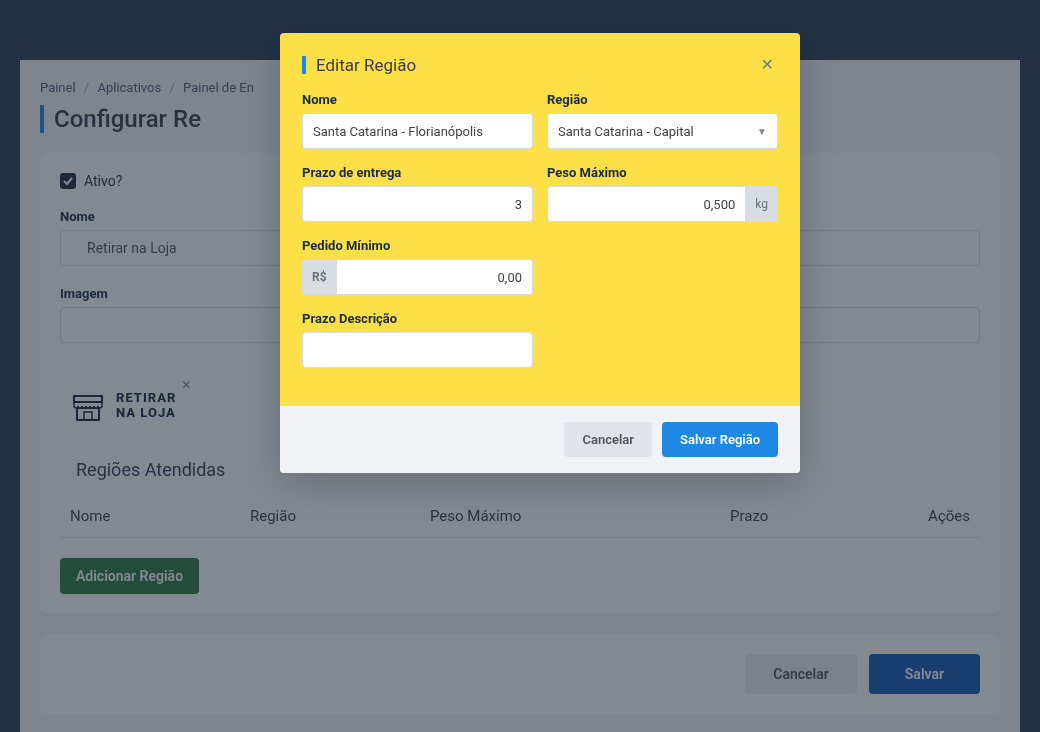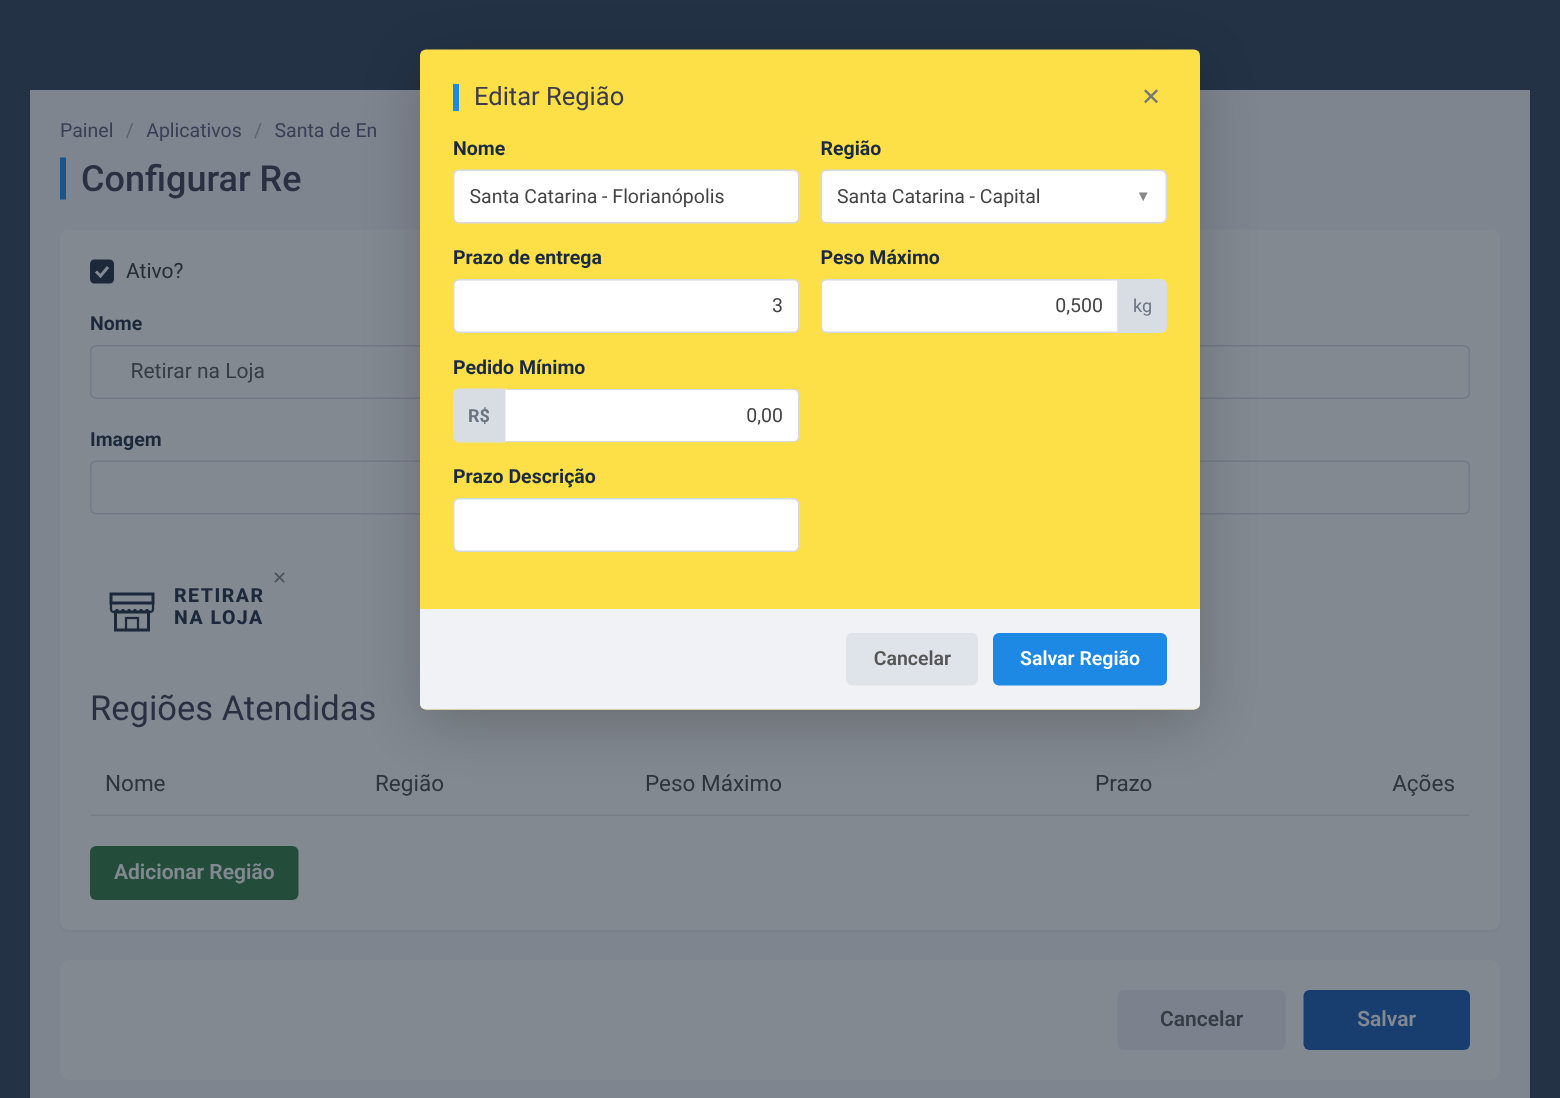--- a/index.html
+++ b/index.html
@@ -28,21 +28,21 @@
     .field-input { width: 100%; height: 36px; border: 1px solid #d8dde6; border-radius: 4px; padding: 0 26px; font-size: 14px; color: #555; }
     
     .field-group { margin-bottom: 20px; }
     
     .img-preview { margin-top: 15px; display: inline-block; position: relative; padding: 10px; }
     .img-preview .close { position: absolute; top: 0; right: -5px; font-size: 12px; color: #888; cursor: pointer; }
     .img-preview .storefront { display: flex; align-items: center; gap: 10px; }
     .img-preview .store-icon { width: 36px; height: 36px; }
     .img-preview .store-text { font-weight: 800; letter-spacing: 1px; font-size: 13px; color: #1a2a42; line-height: 1.15; }
     
-    .section-title { font-size: 23px; color: #3a3a50; font-weight: 400; margin: 25px 0 15px 0; }
+    .section-title { font-size: 18px; color: #3a3a50; font-weight: 400; margin: 25px 0 15px 16px; }
     
     .table-header { display: flex; border-bottom: 1px solid #e5e5e5; padding: 12px 10px; font-size: 15px; color: #444; }
     .th-nome { flex: 1.2; }
     .th-regiao { flex: 1.2; }
     .th-peso { flex: 2; }
     .th-prazo { flex: 1.2; }
     .th-acoes { flex: 0.4; text-align: right; }
     
     .btn-add { background: #2a7a3f; color: #fff; border: none; border-radius: 4px; padding: 10px 16px; font-size: 14px; font-weight: 600; margin-top: 20px; cursor: pointer; }
     
@@ -84,21 +84,21 @@
 
 <div class="topbar"></div>
 
 <div class="page-container">
 
   <div class="breadcrumb">
     <span>Painel</span>
     <span class="sep">/</span>
     <span>Aplicativos</span>
     <span class="sep">/</span>
-    <span>Santa de En</span>
+    <span>Painel de En</span>
   </div>
 
   <div class="page-title-wrap">
     <div class="bar"></div>
     <h1 class="page-title">Configurar Re</h1>
   </div>
 
   <div class="card">
     <div class="checkbox-row">
       <div class="cb">

